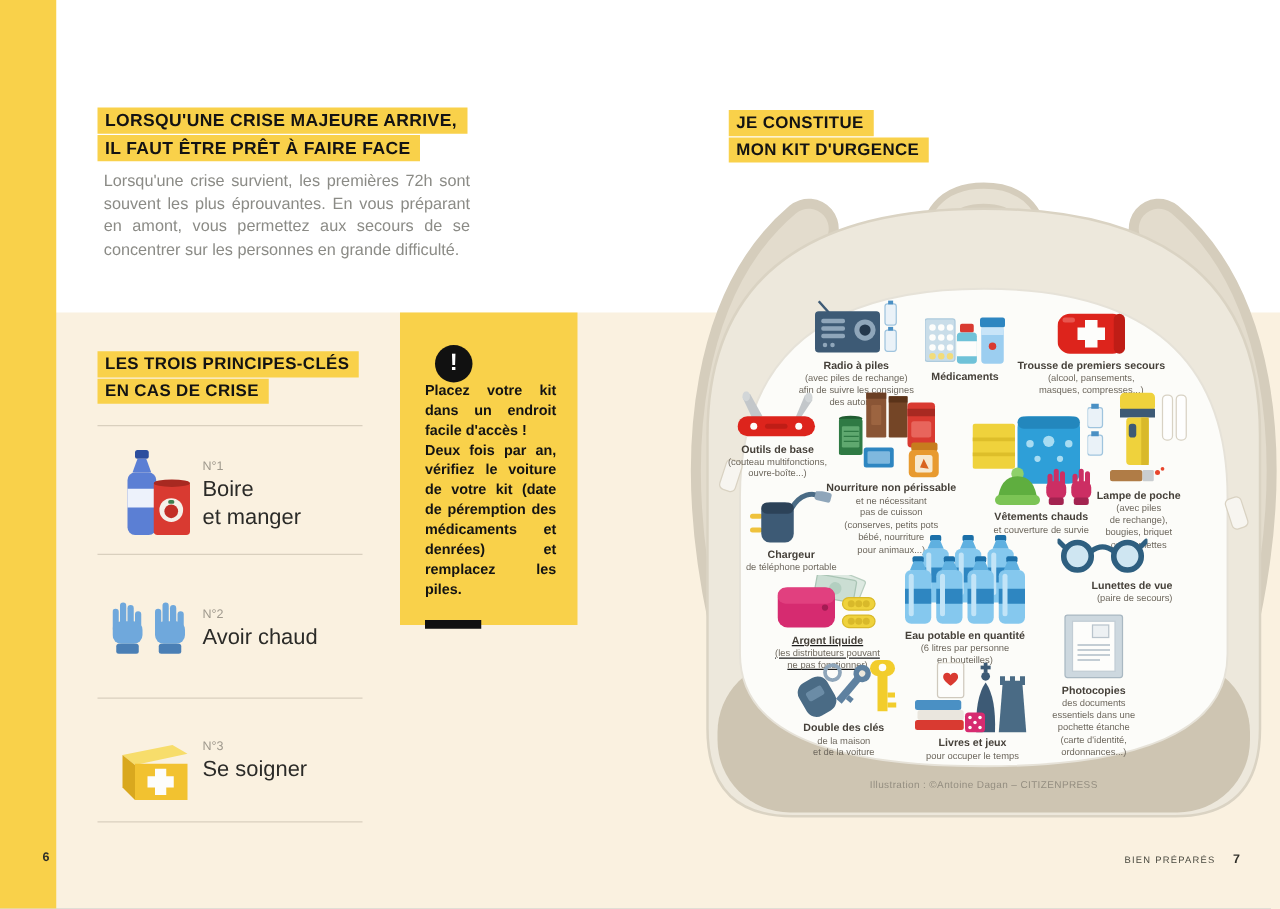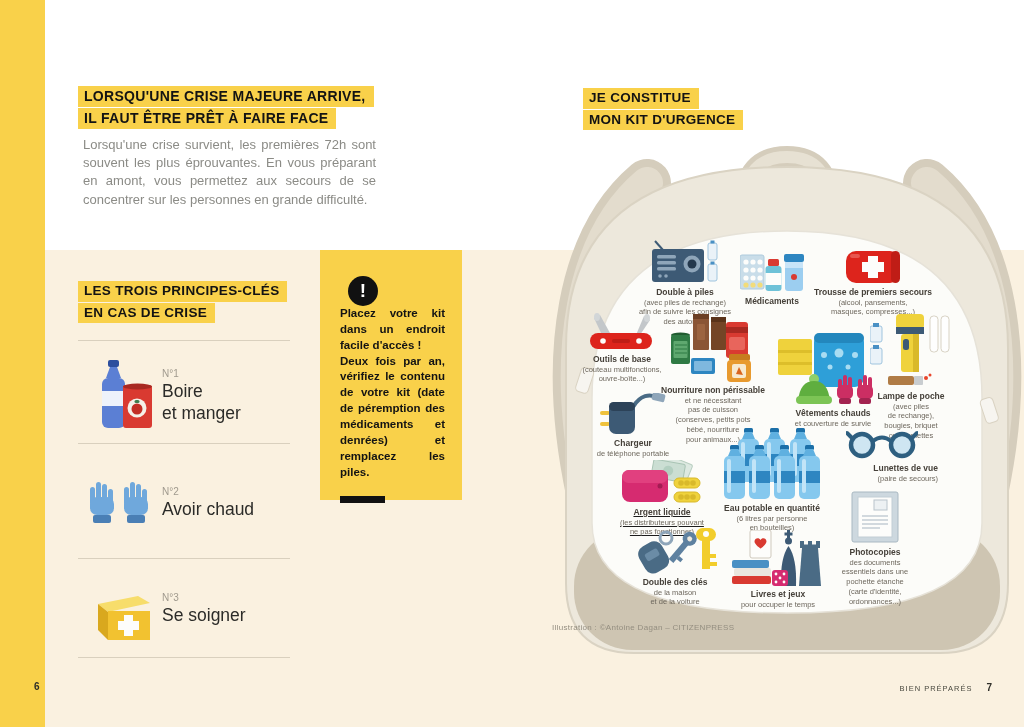--- a/index.html
+++ b/index.html
@@ -29,21 +29,21 @@
   .alert-p{font-size:11.5px;font-weight:bold;color:#131313;line-height:1.38;text-align:justify;}
   .alert-bar{width:45px;height:7px;background:#111;margin-top:16px;}
 
   .bp-svg{position:absolute;left:552px;top:143px;}
 
   .kit{position:absolute;text-align:center;}
   .kicon{display:flex;justify-content:center;align-items:flex-end;}
   .knm{font-weight:bold;font-size:8.5px;color:#46413A;line-height:1.25;margin-top:3px;white-space:pre-line;}
   .kdt{font-size:7.5px;color:#6E685E;line-height:1.3;white-space:pre-line;}
 
-  .credit{position:absolute;left:552px;top:623px;width:470px;
+  .credit{position:absolute;left:552px;top:623px;width:470px;text-align:center;
           font-size:8px;color:#948E80;letter-spacing:.3px;}
 
   .pg-left{position:absolute;left:34px;top:681px;font-size:10px;font-weight:bold;color:#2E2E28;}
   .footer-right{position:absolute;right:32px;top:682px;display:flex;align-items:baseline;}
   .footer-label{font-size:7.5px;letter-spacing:1px;color:#4A4A40;}
   .footer-num{font-size:10px;font-weight:bold;color:#2E2E28;margin-left:14px;}
 </style>
 </head>
 <body>
 
@@ -114,21 +114,21 @@
       <rect x="32" y="27" width="9" height="21" fill="#FDFDFB"></rect>
       <rect x="26" y="33" width="21" height="9" fill="#FDFDFB"></rect>
     </svg>
   </div>
   <div class="principle-num" style="left:162px;top:592px;">N°3</div>
   <div class="principle-label" style="left:162px;top:605px;">Se soigner</div>
 
   <div class="alert-box">
     <div class="alert-circle">!</div>
     <div class="alert-p">Placez votre kit dans un endroit facile d'accès !</div>
-    <div class="alert-p">Deux fois par an, vérifiez le contenu de votre kit (date de péremption des médicaments et denrées) et remplacez les piles.</div>
+    <div class="alert-p">Deux fois par an, vérifiez le voiture de votre kit (date de péremption des médicaments et denrées) et remplacez les piles.</div>
     <div class="alert-bar"></div>
   </div>
 
   <div class="pg-left">6</div>
 
   <div class="hl-block" style="left:583px;top:88px;">
     <div class="hl-line small">JE CONSTITUE</div>
     <div class="hl-line small">MON KIT D'URGENCE</div>
   </div>
 
@@ -159,21 +159,21 @@
         <circle cx="42" cy="24" r="8.5" fill="#8FA6BA"></circle>
           <circle cx="42" cy="24" r="4.5" fill="#24384C"></circle>
         <circle cx="10" cy="36" r="1.8" fill="#8FA6BA"></circle>
           <circle cx="16" cy="36" r="1.8" fill="#8FA6BA"></circle>
         <rect x="58" y="3" width="9" height="17" rx="2" fill="#EAF2F8" stroke="#9FC4DE"></rect>
           <rect x="60.5" y="0.5" width="4" height="3" fill="#4A90C4"></rect>
         <rect x="58" y="24" width="9" height="17" rx="2" fill="#EAF2F8" stroke="#9FC4DE"></rect>
           <rect x="60.5" y="21.5" width="4" height="3" fill="#4A90C4"></rect>
       </svg>
     </div>
-    <div class="knm">Double à piles</div>
+    <div class="knm">Radio à piles</div>
     <div class="kdt">(avec piles de rechange)
 afin de suivre les consignes
 des autorités</div>
   </div>
 
   <div class="kit" style="left:714px;top:253px;width:116px;">
     <div class="kicon" style="height:40px;">
       <svg width="64" height="40" viewBox="0 0 64 40">
         <rect x="0" y="2" width="24" height="34" rx="2" fill="#C9DDE9" stroke="#AECBDD"></rect>
         <g fill="#FDFDFB">

